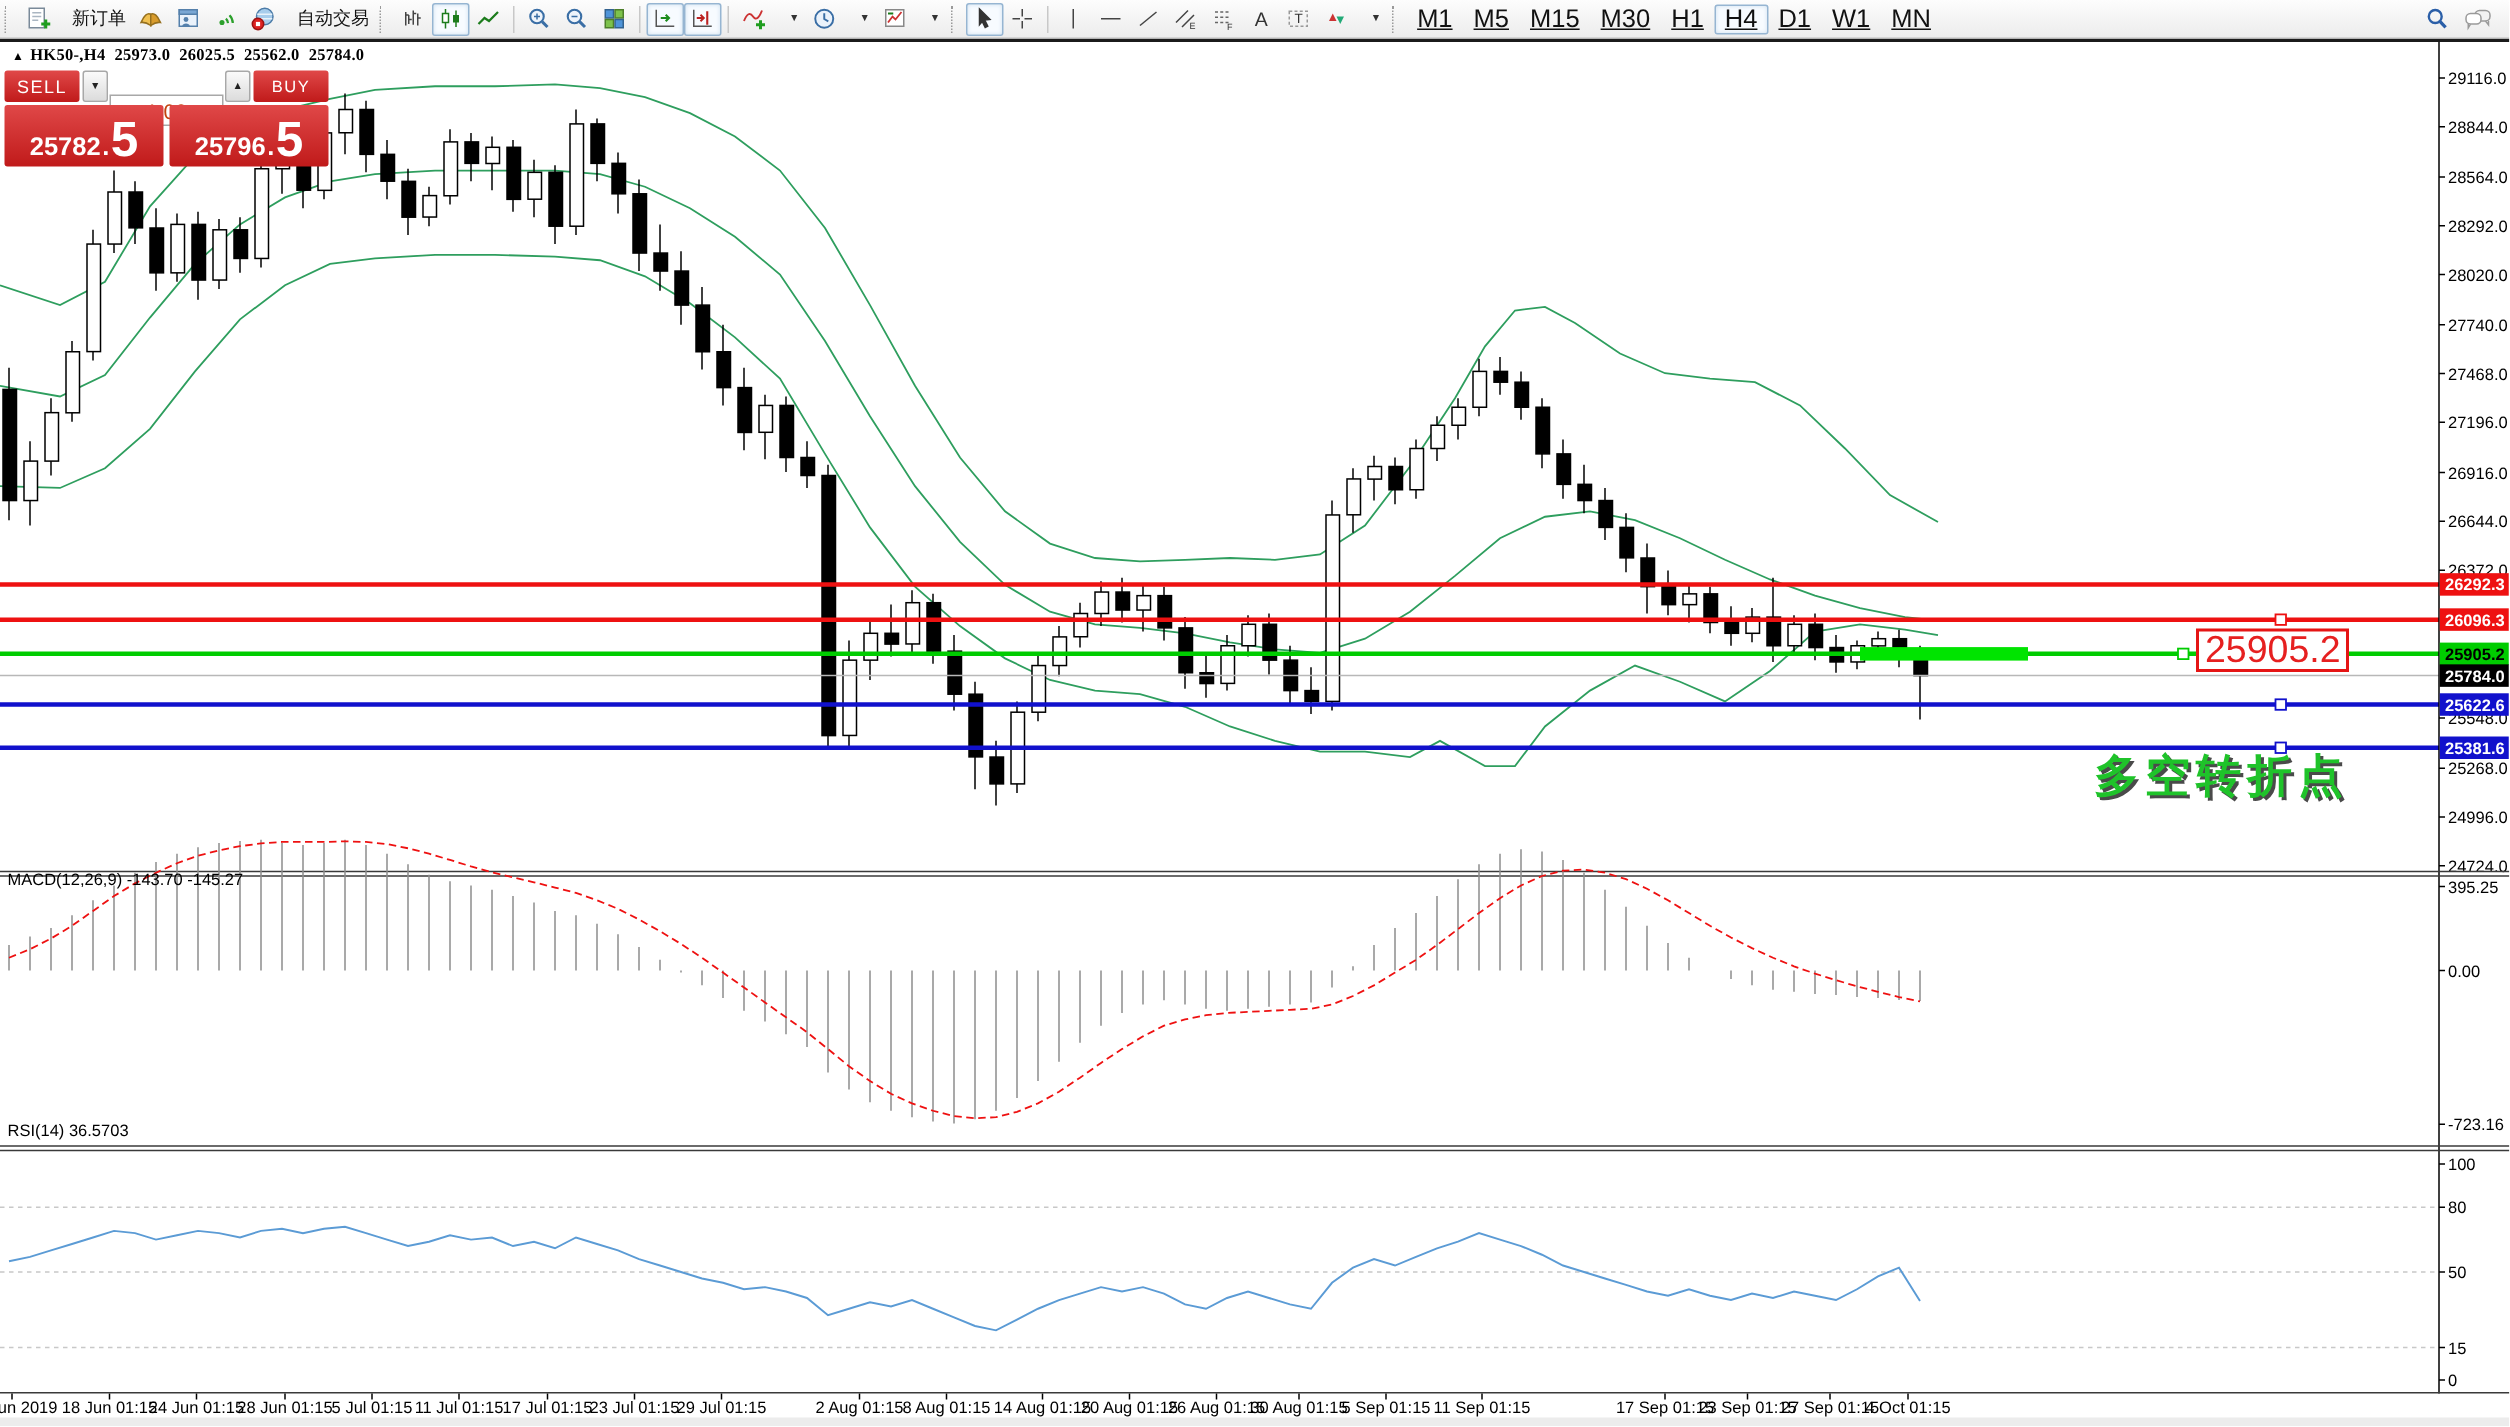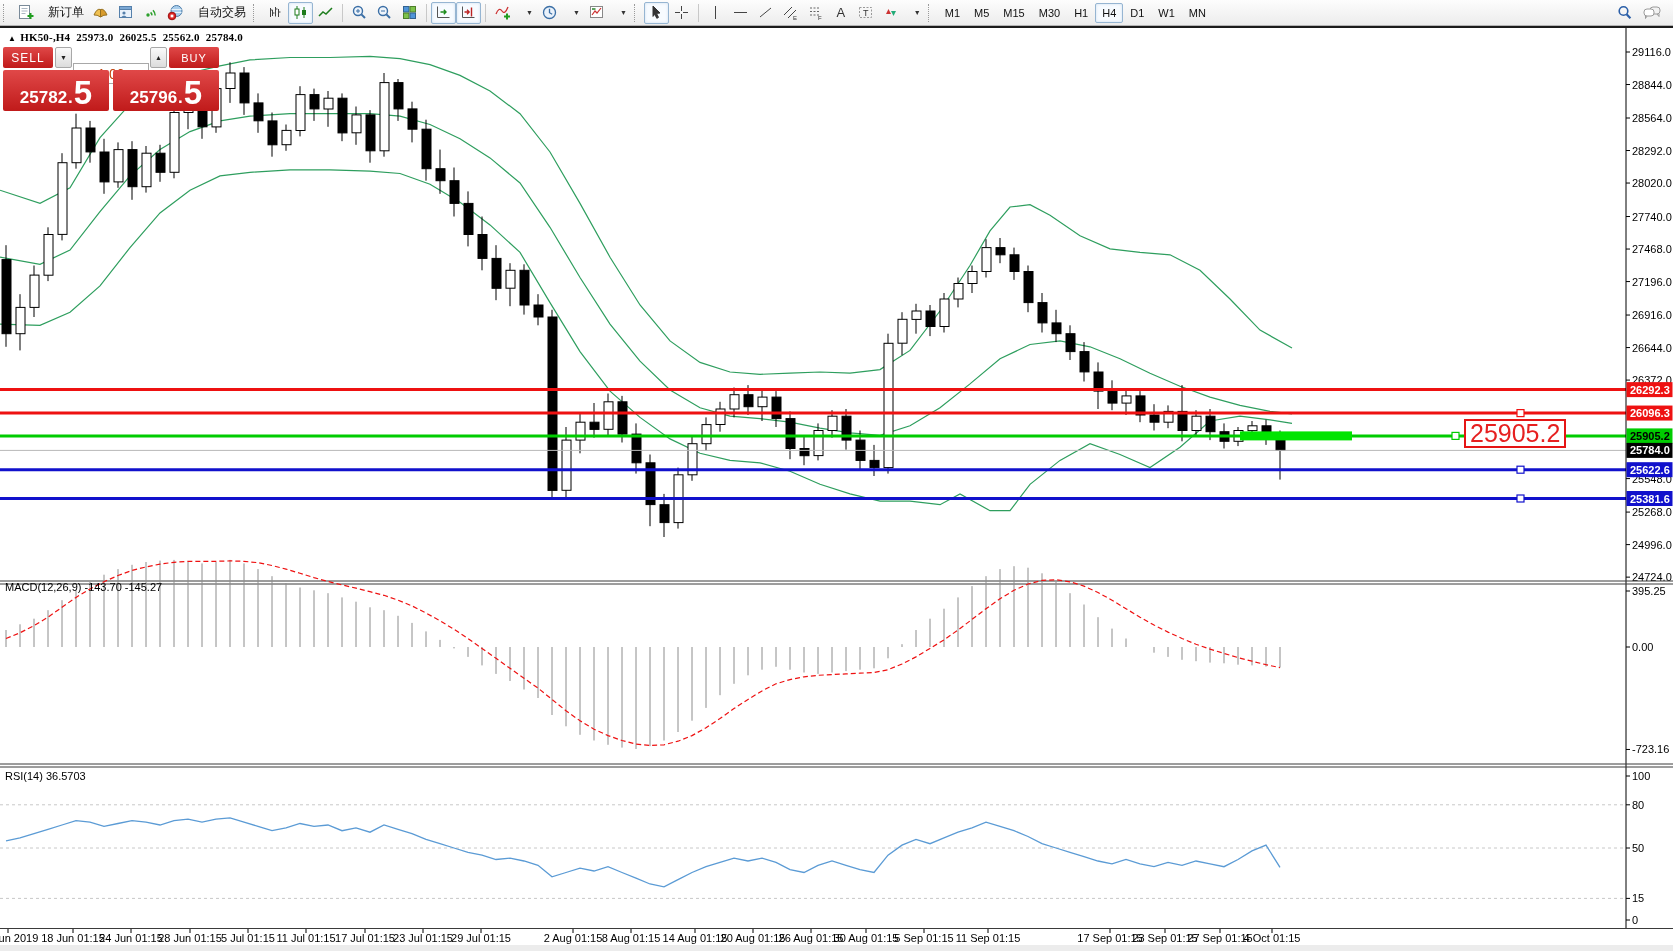--- a/index.html
+++ b/index.html
@@ -13,21 +13,21 @@
     display:flex; align-items:center; z-index:5; }
   .topline { position:absolute; left:0; top:26px; width:1673px; height:2px; background:#1b1b1b; z-index:5; }
   .grip { width:5px; height:18px; border-left:1px dotted #9a9a9a; margin:0 5px 0 3px; }
   .sep  { width:1px; height:18px; background:#c8c8c8; margin:0 4px; }
   .tb-btn { height:22px; min-width:23px; display:flex; align-items:center; justify-content:center;
     gap:14px; padding:0 3px; border:1px solid transparent; border-radius:2px;
     font-size:12px; color:#111; background:transparent; cursor:default; }
   .tb-btn.pressed { background:#f7fbff; border:1px solid #96b5d2; box-shadow:inset 0 0 3px #cfe0ef;text-align:right; }
   .tb-btn svg { display:block; }
   .dd { font-size:7px; color:#333; margin-left:1px; }
-  .tf { font-size:11px; padding:0 6px; height:20px; }
+  .tf { font-size:17px; padding:0 6px; height:20px;text-decoration:underline; }
   .tb-right { position:absolute; top:2px; display:flex; }
 
   
   #chart { position:absolute; left:0; top:0; z-index:1; }
   #chart text { font-family:"Liberation Sans", sans-serif; }
 
   .symbol-header { position:absolute; left:8px; top:31px; z-index:6;
     font-size:11px; font-weight:bold; color:#000; letter-spacing:0.2px;font-family:Liberation Serif, serif; }
   .symbol-header span { margin-right:6px; }
   .symbol-header .tri { font-size:8px; margin-right:4px; }
@@ -782,16 +782,17 @@
         <span class="pb">5</span>
     </div>
     <div class="oc-red oc-price oc-price-buy">
       <span class="pm">25796</span>
         <span class="pd">.</span>
         <span class="pb">5</span>
     </div>
   </div>
 
   <div class="ind-label" style="left:5px; top:581px;">MACD(12,26,9) -143.70 -145.27</div>
-  <div class="ind-label" style="left:5px; top:770px;text-align:right;">RSI(14) 36.5703</div>
+  <div class="ind-label" style="left:5px; top:748px;text-align:right;">RSI(14) 36.5703</div>
 
   <div class="big-price">25905.2</div>
+  <div class="cn-note">多空转折点</div>
 </div>
 
 </body></html>

